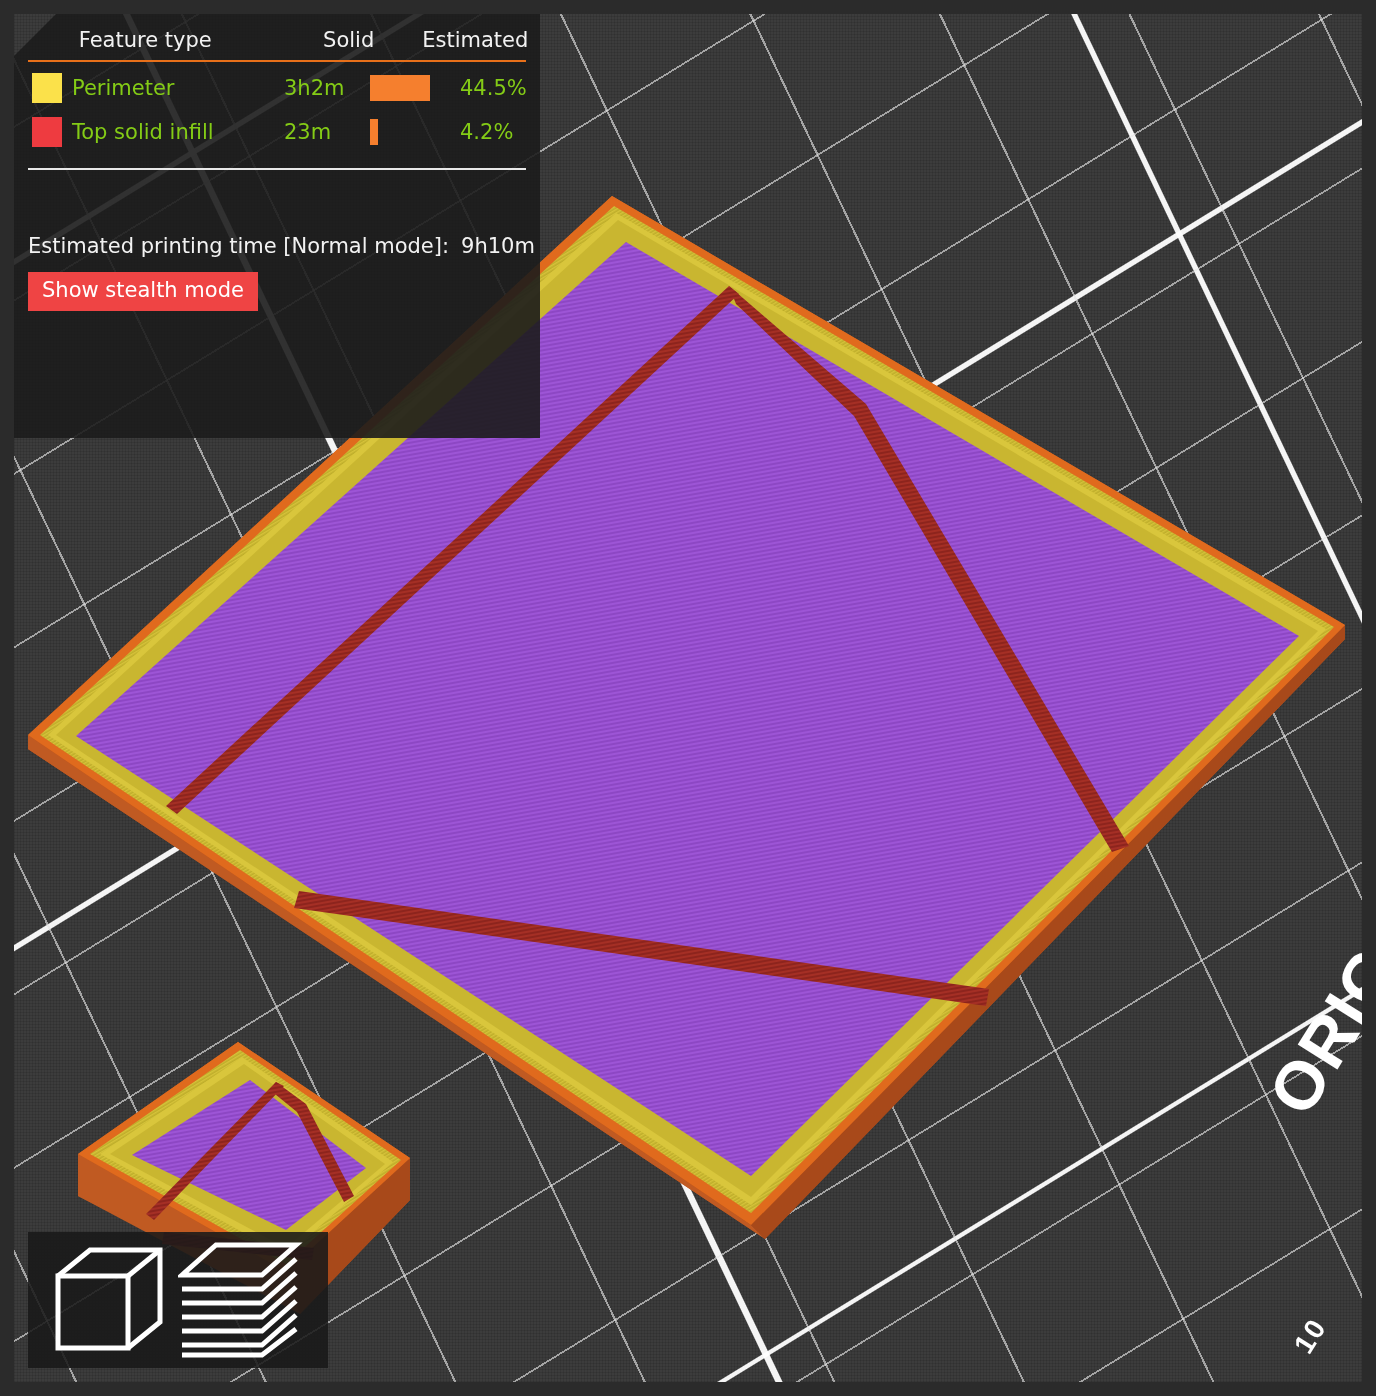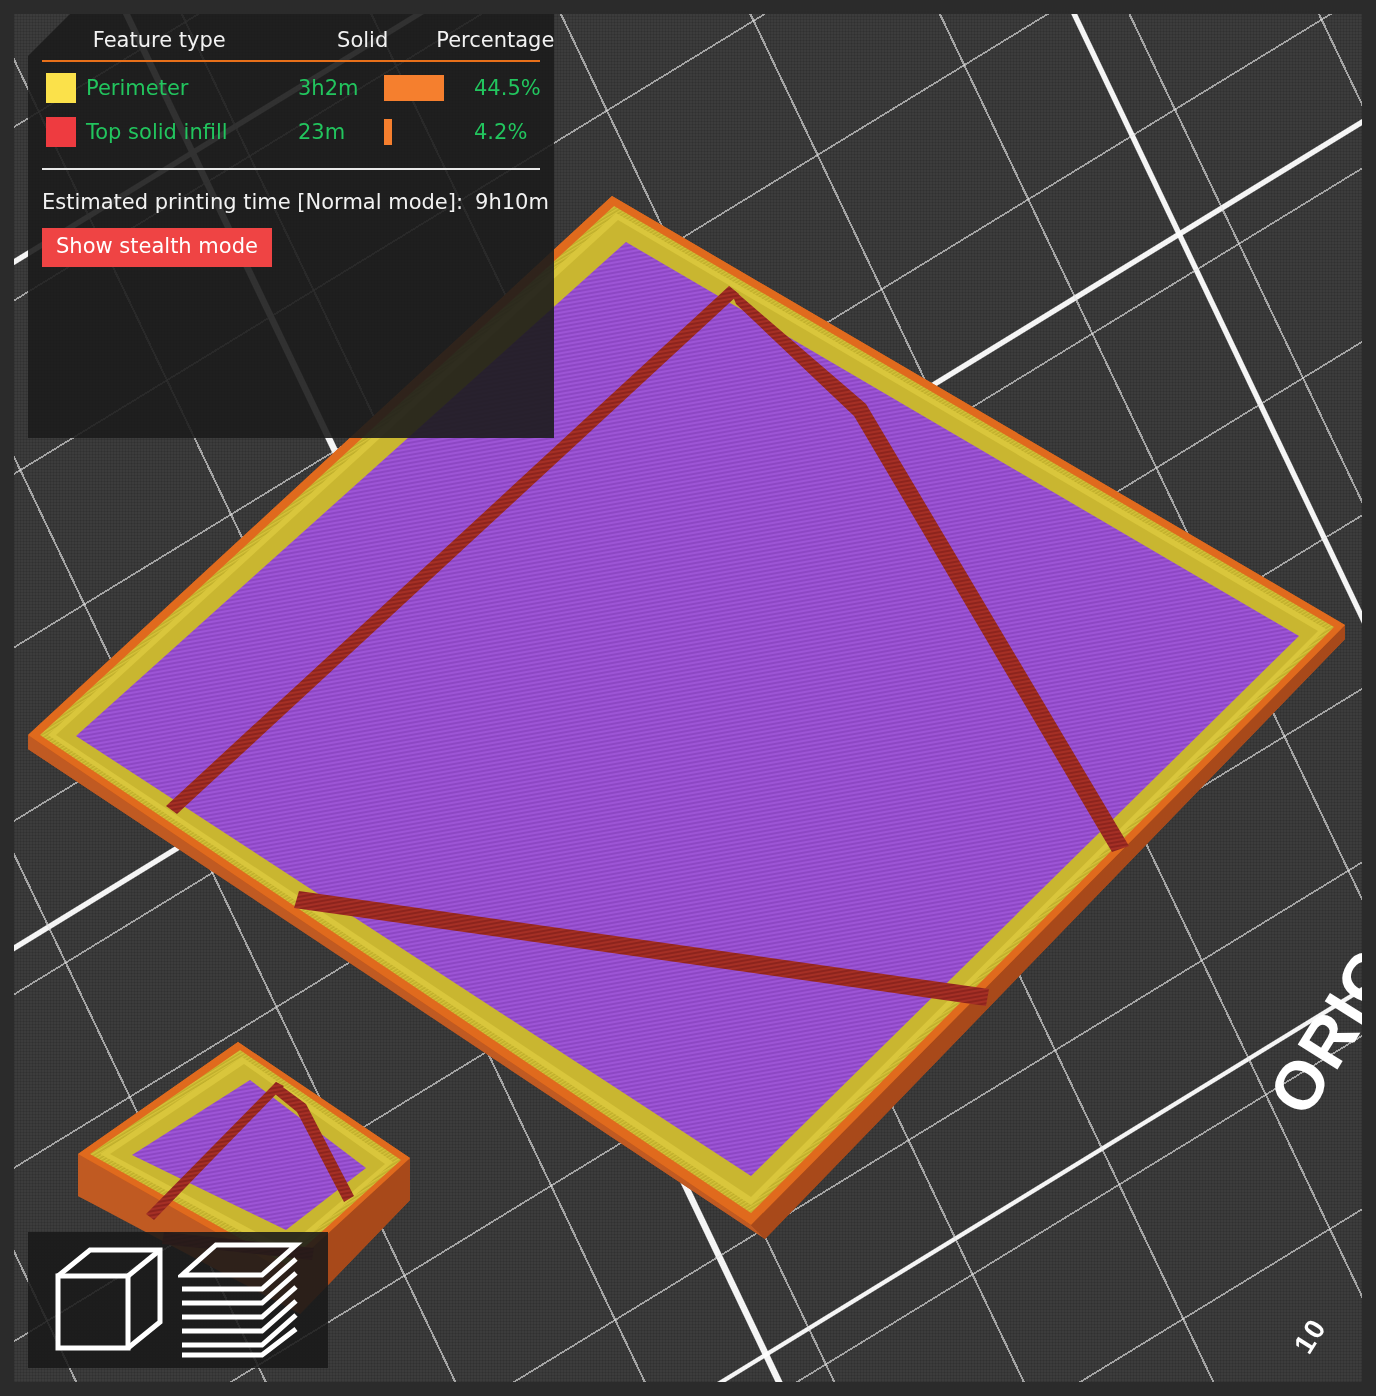--- a/index.html
+++ b/index.html
@@ -29,44 +29,44 @@
   .bed-text{position:absolute;color:#fff;font-weight:700;letter-spacing:2px;
             font-family:"Liberation Sans",sans-serif;user-select:none;}
   #origin-text{right:-20px;top:900px;font-size:68px;transform:rotate(-58deg);transform-origin:right center;}
   #ten-text{right:34px;bottom:30px;font-size:28px;font-weight:600;transform:rotate(-58deg);}
 
   
   .obj{position:absolute;}
   .obj svg{display:block;overflow:visible;}
 
   
-  #legend{position:absolute;left:28px;top:14px;width:526px;height:424px;
+  #legend{position:absolute;left:14px;top:14px;width:526px;height:424px;
           background:rgba(28,28,28,.90);
           color:#f0f0f0;font-size:21px;
           font-family:"DejaVu Sans",sans-serif;
           clip-path:polygon(42px 0, 100% 0, 100% 100%, 0 100%, 0 42px);
   }
   #legend-inner{padding:14px 14px 0 14px;}
   table.legend-table{border-collapse:collapse;width:498px;table-layout:fixed;}
   table.legend-table th{font-weight:400;text-align:left;padding:0 0 8px 0;font-size:21px;color:#f2f2f2;}
-  table.legend-table td{padding:3px 0;font-size:21px;color:#22c55e;vertical-align:middle;height:38px;}
+  table.legend-table td{padding:3px 0;font-size:21px;color:#84cc16;vertical-align:middle;height:38px;}
   th.c-swatch,td.c-swatch{width:44px;}
   th.c-name,td.c-name{width:212px;}
   th.c-time,td.c-time{width:86px;}
   th.c-bar,td.c-bar{width:90px;}
   th.c-pct,td.c-pct{width:66px;}
   th.c-name{padding-left:0;}
   th.c-bar{padding-left:0;}
 
   .swatch{display:block;width:30px;height:30px;margin-left:4px;}
   .pct-bar{display:block;height:26px;background:#f57f2e;}
   .hr-orange{height:0;border:0;border-top:2px solid #e8701a;margin:0 0 4px 0;width:498px;}
   .hr-white{height:0;border:0;border-top:2px solid #e8e8e8;margin:14px 0 0 0;width:498px;}
 
-  #est-line{font-size:21px;color:#f2f2f2;padding:20px 0 0 0;white-space:nowrap;}
+  #est-line{font-size:21px;color:#f2f2f2;padding:20px 0 0 0;white-space:nowrap;margin-top:44px;}
   #est-value{padding-left:12px;}
 
   #stealth-btn{display:inline-block;margin-top:14px;background:#ef4444;color:#ffffff;
                font-size:21px;padding:7px 14px 9px 14px;border:0;cursor:pointer;
                font-family:"DejaVu Sans",sans-serif;line-height:1.1;}
 
   
   #view-icons{position:absolute;left:14px;bottom:14px;width:276px;height:136px;
               background:rgba(25,25,25,.88);display:flex;align-items:center;gap:10px;padding-left:24px;}
   #view-icons svg{display:block;}
@@ -174,21 +174,21 @@
   </div>
 
   <div id="legend">
     <div id="legend-inner">
       <table class="legend-table">
         <thead>
           <tr>
             <th class="c-swatch"></th>
             <th class="c-name">Feature type</th>
             <th class="c-time">Solid</th>
-            <th class="c-bar" colspan="2">Percentage</th>
+            <th class="c-bar" colspan="2">Estimated</th>
           </tr>
         </thead>
       </table>
       <hr class="hr-orange">
       <table class="legend-table" id="legend-body-table">
         <tbody id="legend-rows">
             <tr>
               <td class="c-swatch">
                 <span class="swatch" style="background: rgb(251, 225, 74);"></span>
               </td>

